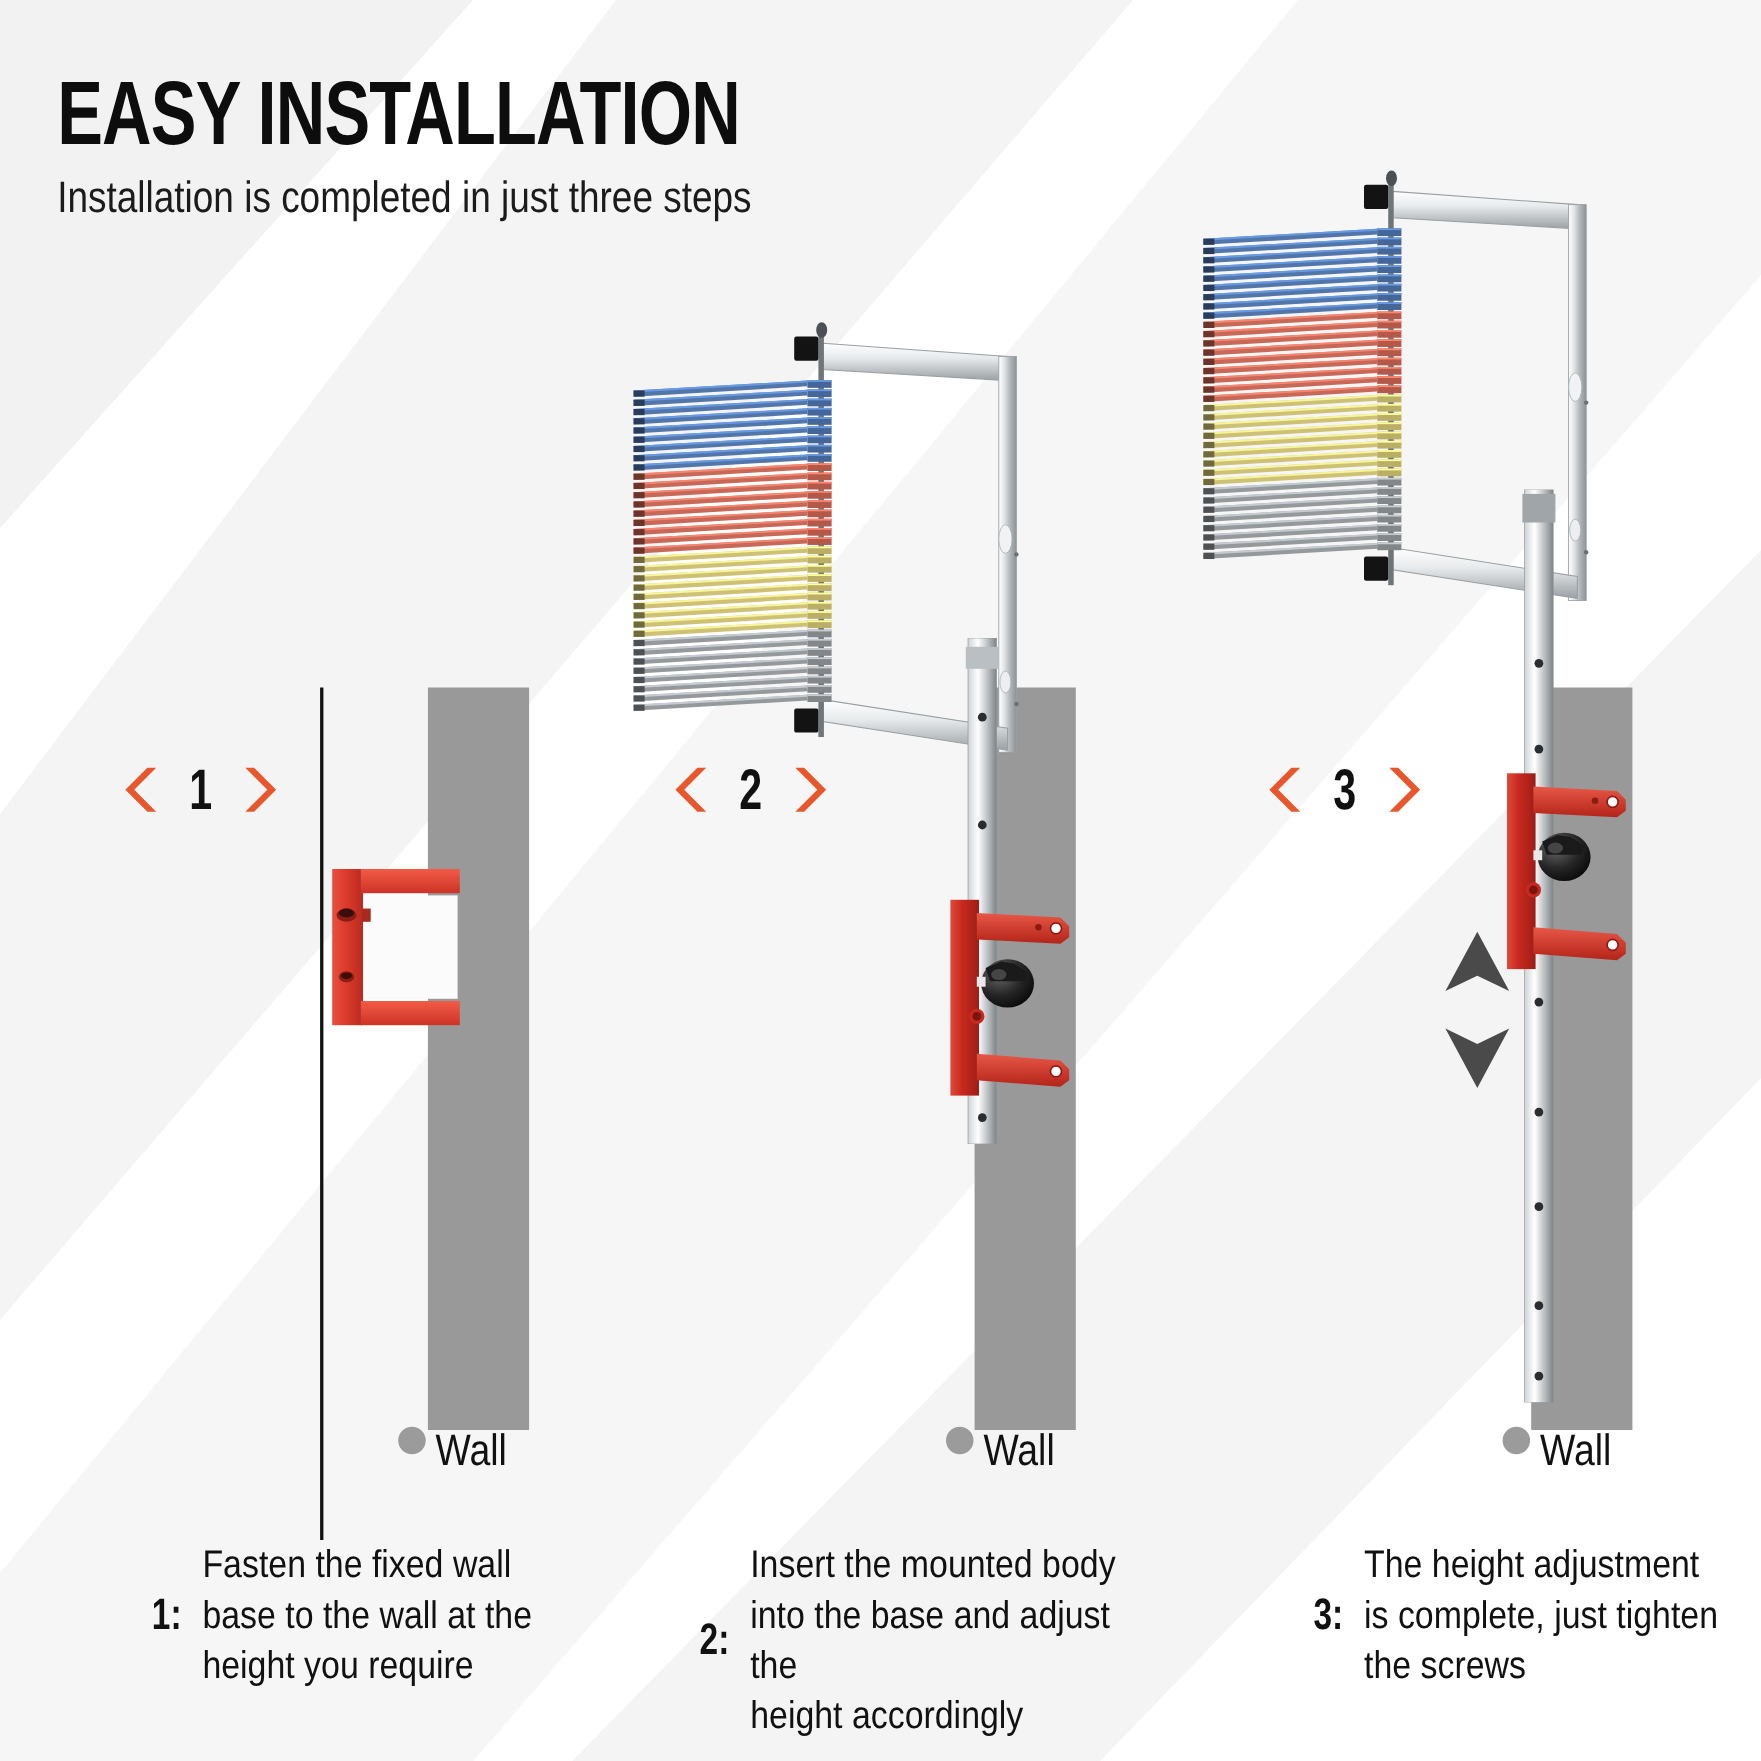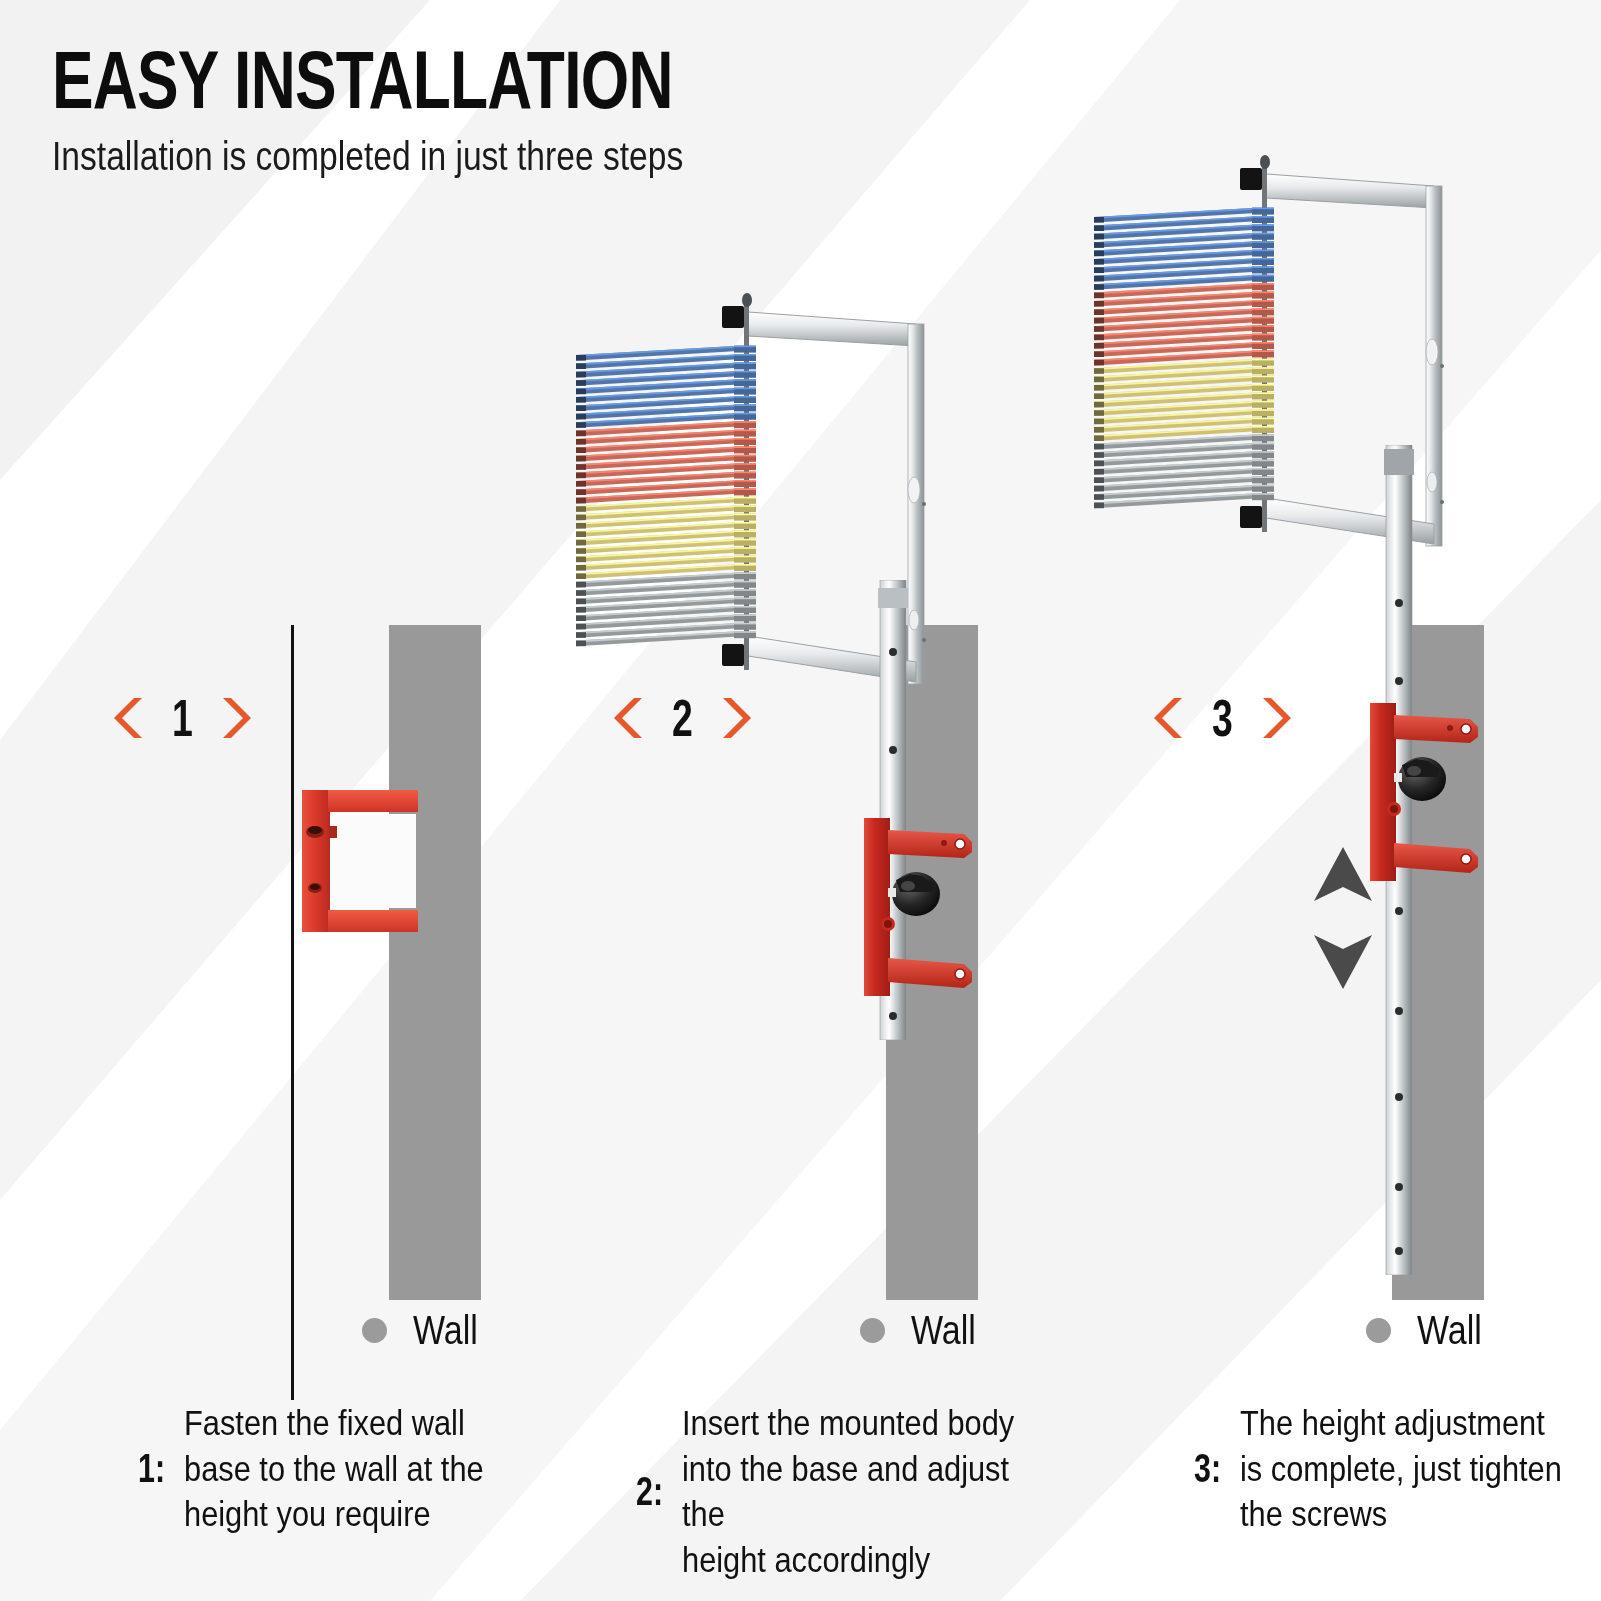--- a/index.html
+++ b/index.html
@@ -8,21 +8,21 @@
     background:#ffffff;
     font-family:"Liberation Sans", sans-serif;
     position:relative;
     overflow:hidden;
   }
 
   
   #bg-diagonals { position:absolute; inset:0; z-index:0; pointer-events:none; }
 
   
-  #header { position:absolute; left:52px; top:40px; z-index:5; }
+  #header { position:absolute; left:52px; top:64px; z-index:5; }
   #title {
     font-family:"Liberation Sans", sans-serif;
     font-weight:700;
     font-size:82px;
     letter-spacing:-1px;
     line-height:0.98;
     color:#0d0d0d;
     transform:scaleX(0.76);
     transform-origin:left center;
     white-space:nowrap;
@@ -62,21 +62,21 @@
   }
 
   
   .wall {
     position:absolute; background:#999999; z-index:2;
   }
 
   
   .wall-legend {
     position:absolute; z-index:8;
-    display:flex; align-items:center; gap:26px;margin-top:11px;
+    display:flex; align-items:flex-start; gap:9px;
   }
   .wall-dot { width:25px; height:25px; border-radius:50%; background:#9b9b9b; flex:0 0 auto; }
   .wall-text {
     font-size:40px; color:#111; font-weight:400;
     transform:scaleX(0.85); transform-origin:left center;
   }
 
   
   .caption {
     position:absolute; z-index:8;

